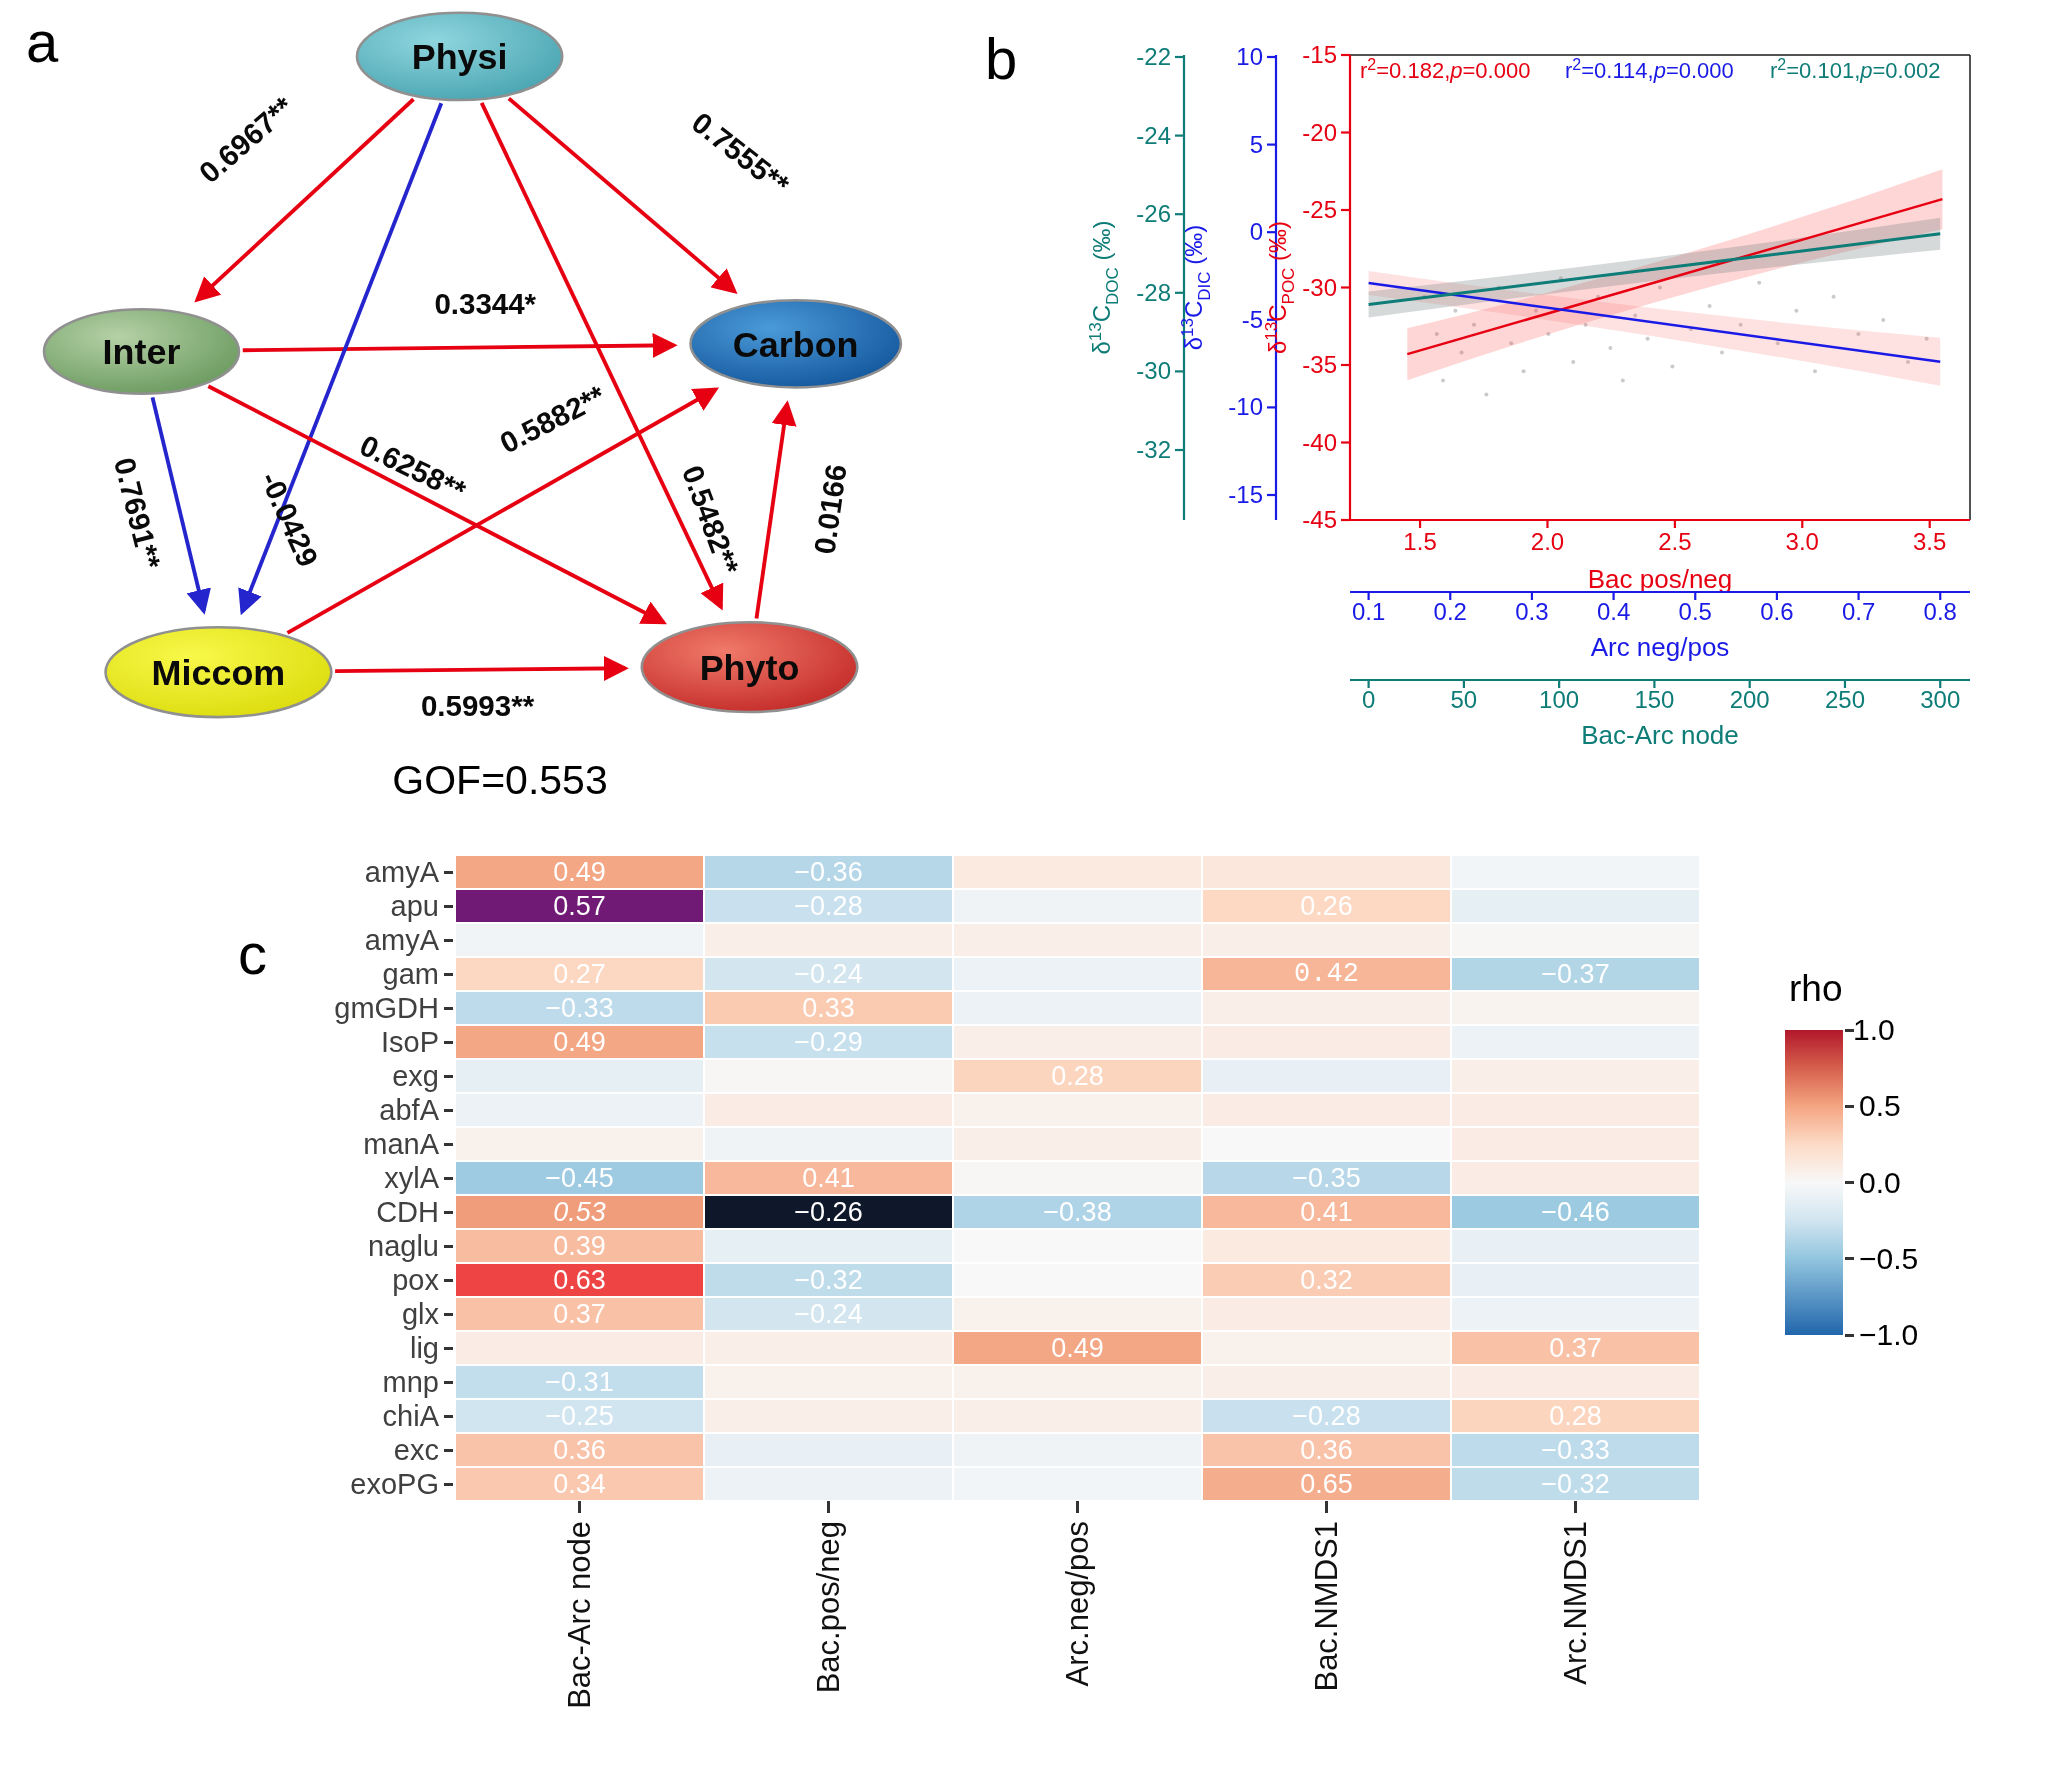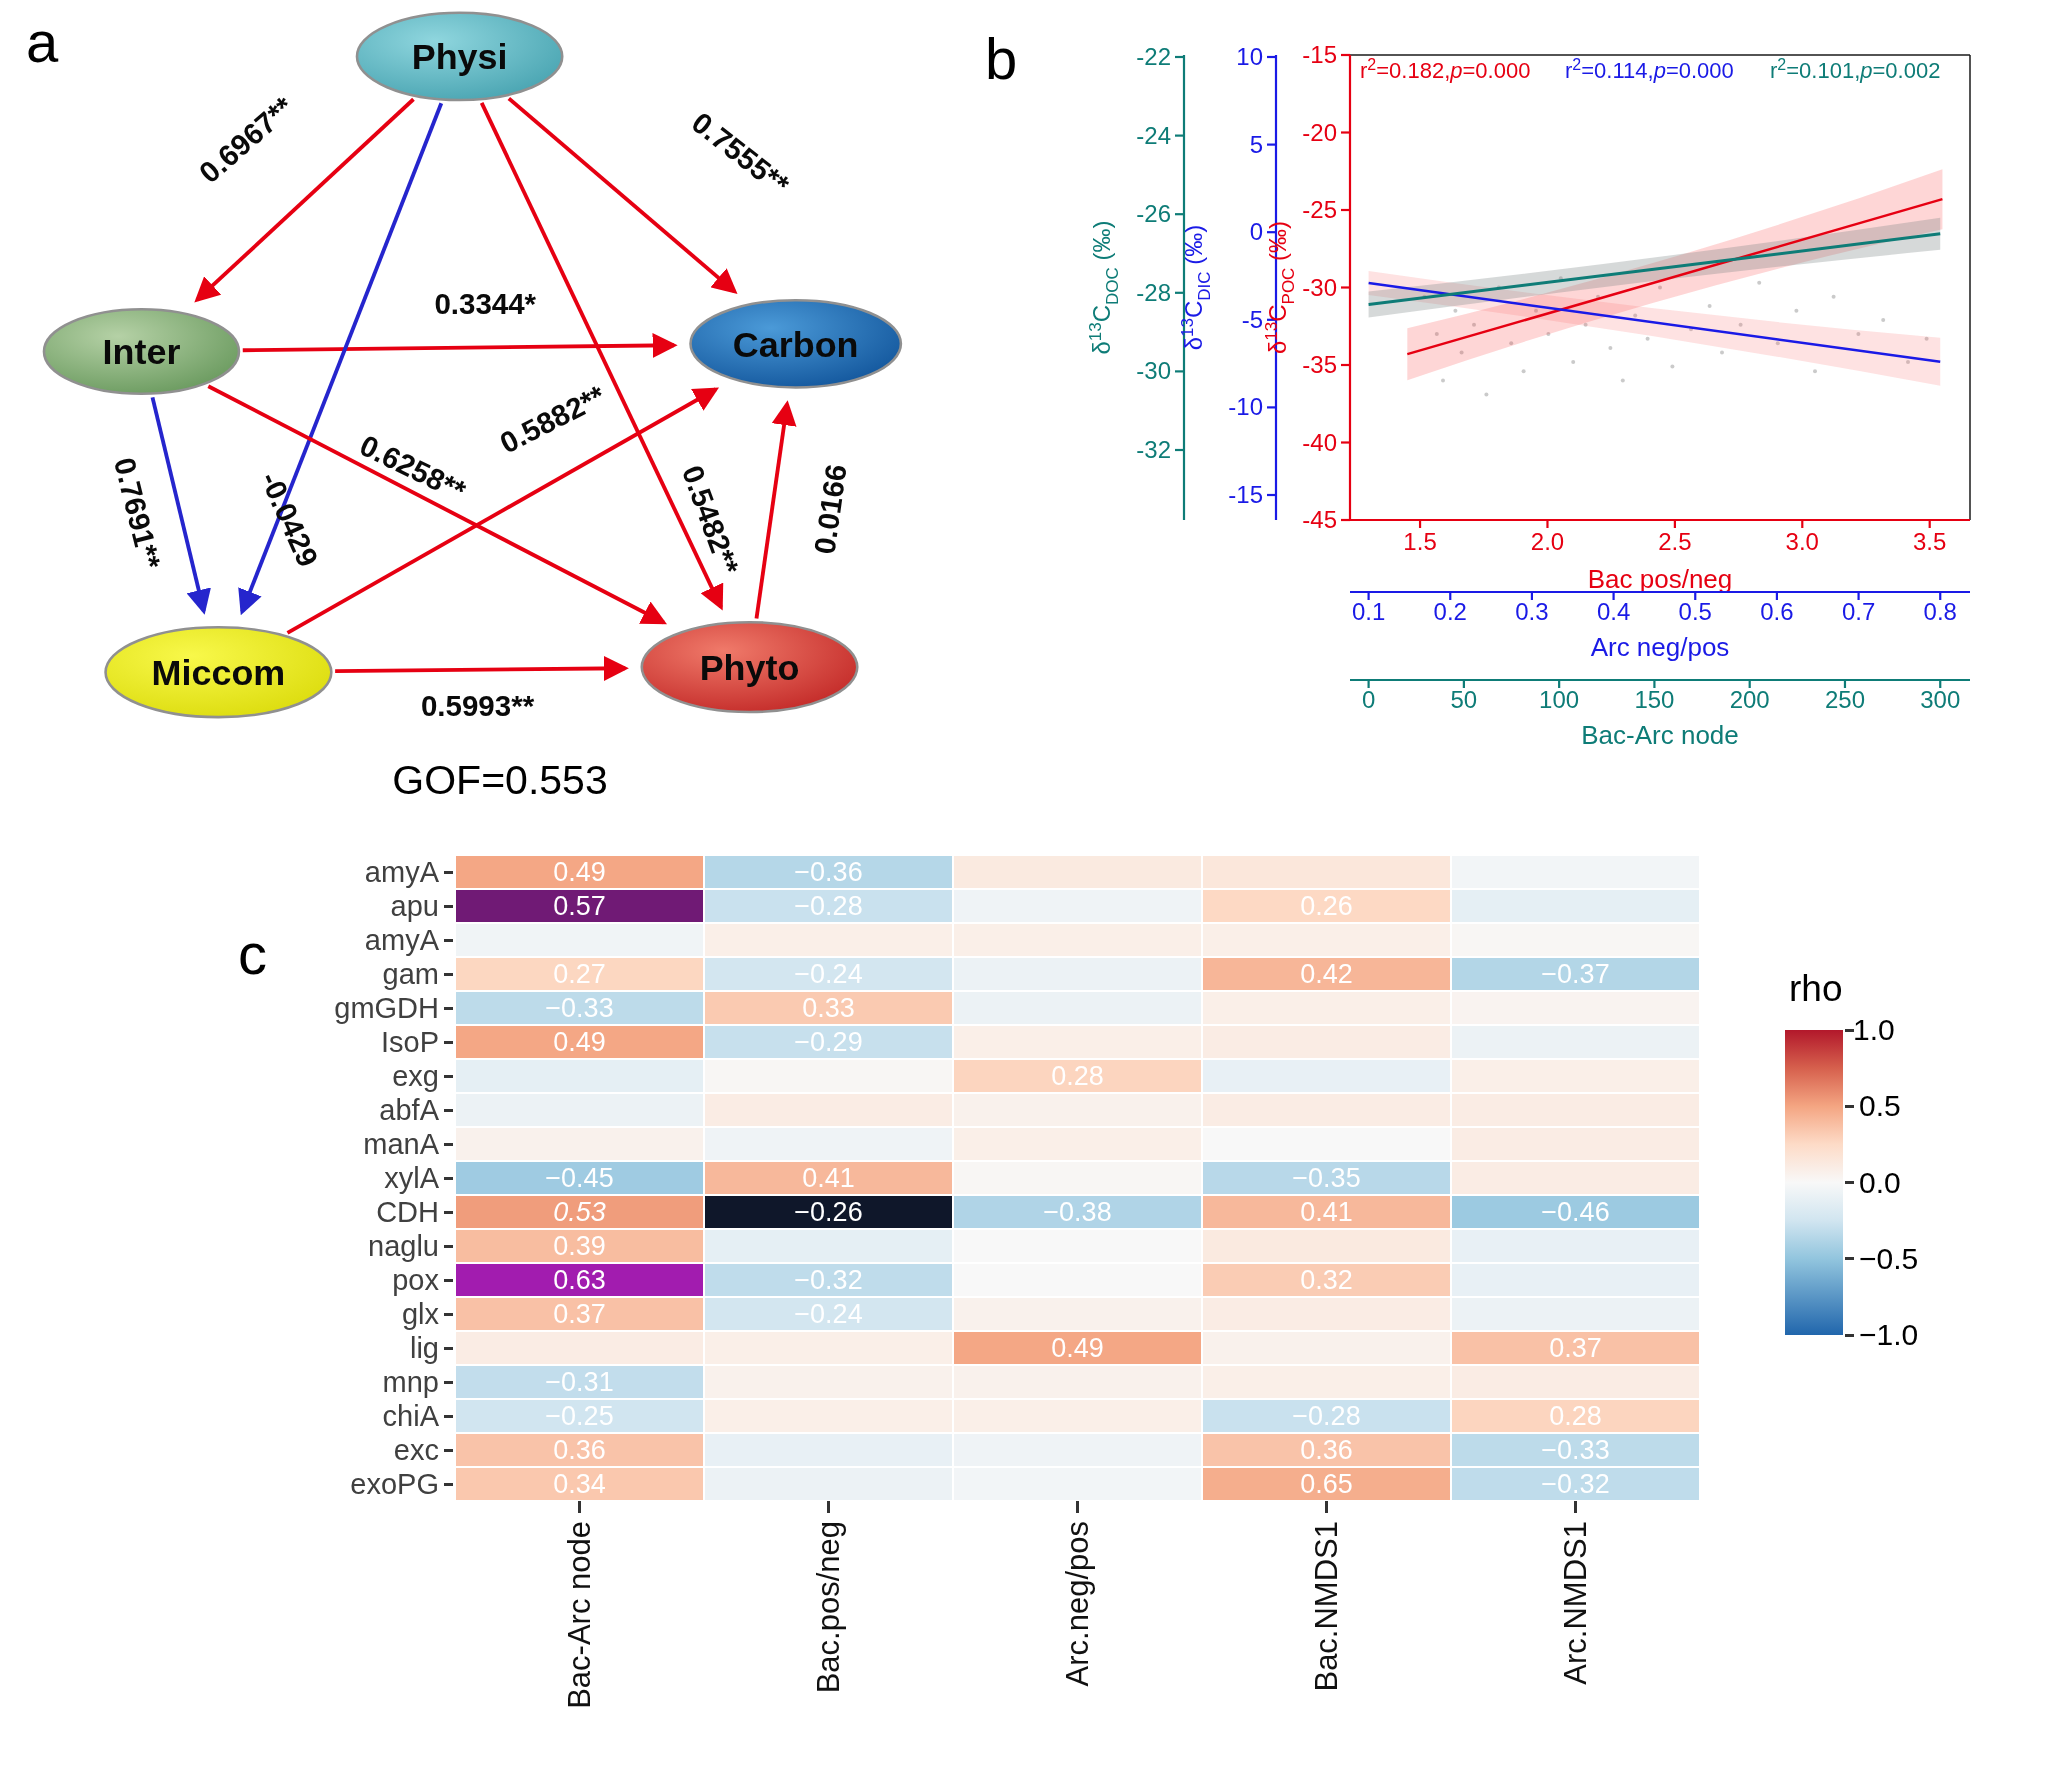--- a/index.html
+++ b/index.html
@@ -293,21 +293,21 @@
         <div class="hm-cell" style="background: rgb(250, 239, 232);"></div>
         <div class="hm-cell" style="background: rgb(250, 239, 232);"></div>
         <div class="hm-cell" style="background: rgb(248, 246, 244);"></div>
         <div class="hm-rowlab">
           <span>gam</span>
           <span class="hm-rowtick"></span>
         </div>
         <div class="hm-cell" style="background: rgb(252, 215, 193);">0.27</div>
         <div class="hm-cell" style="background: rgb(211, 230, 240);">−0.24</div>
         <div class="hm-cell" style="background: rgb(236, 242, 245);"></div>
-        <div class="hm-cell" style="background: rgb(247, 182, 152);">0.42</div>
+        <div class="hm-cell" style="background: rgb(247, 182, 152); font-family: Liberation Mono, monospace;">0.42</div>
         <div class="hm-cell" style="background: rgb(179, 214, 231);">−0.37</div>
         <div class="hm-rowlab">
           <span>gmGDH</span>
           <span class="hm-rowtick"></span>
         </div>
         <div class="hm-cell" style="background: rgb(189, 219, 234);">−0.33</div>
         <div class="hm-cell" style="background: rgb(250, 202, 177);">0.33</div>
         <div class="hm-cell" style="background: rgb(236, 242, 245);"></div>
         <div class="hm-cell" style="background: rgb(250, 239, 232);"></div>
         <div class="hm-cell" style="background: rgb(249, 243, 240);"></div>
@@ -371,21 +371,21 @@
         </div>
         <div class="hm-cell" style="background: rgb(248, 189, 160);">0.39</div>
         <div class="hm-cell" style="background: rgb(229, 239, 244);"></div>
         <div class="hm-cell" style="background: rgb(248, 248, 248);"></div>
         <div class="hm-cell" style="background: rgb(250, 234, 224);"></div>
         <div class="hm-cell" style="background: rgb(232, 240, 245);"></div>
         <div class="hm-rowlab">
           <span>pox</span>
           <span class="hm-rowtick"></span>
         </div>
-        <div class="hm-cell" style="background: #a21caf;">0.63</div>
+        <div class="hm-cell" style="background: #ef4444;">0.63</div>
         <div class="hm-cell" style="background: rgb(191, 220, 235);">−0.32</div>
         <div class="hm-cell" style="background: rgb(248, 248, 248);"></div>
         <div class="hm-cell" style="background: rgb(250, 204, 180);">0.32</div>
         <div class="hm-cell" style="background: rgb(232, 240, 245);"></div>
         <div class="hm-rowlab">
           <span>glx</span>
           <span class="hm-rowtick"></span>
         </div>
         <div class="hm-cell" style="background: rgb(249, 193, 166);">0.37</div>
         <div class="hm-cell" style="background: rgb(211, 230, 240);">−0.24</div>

